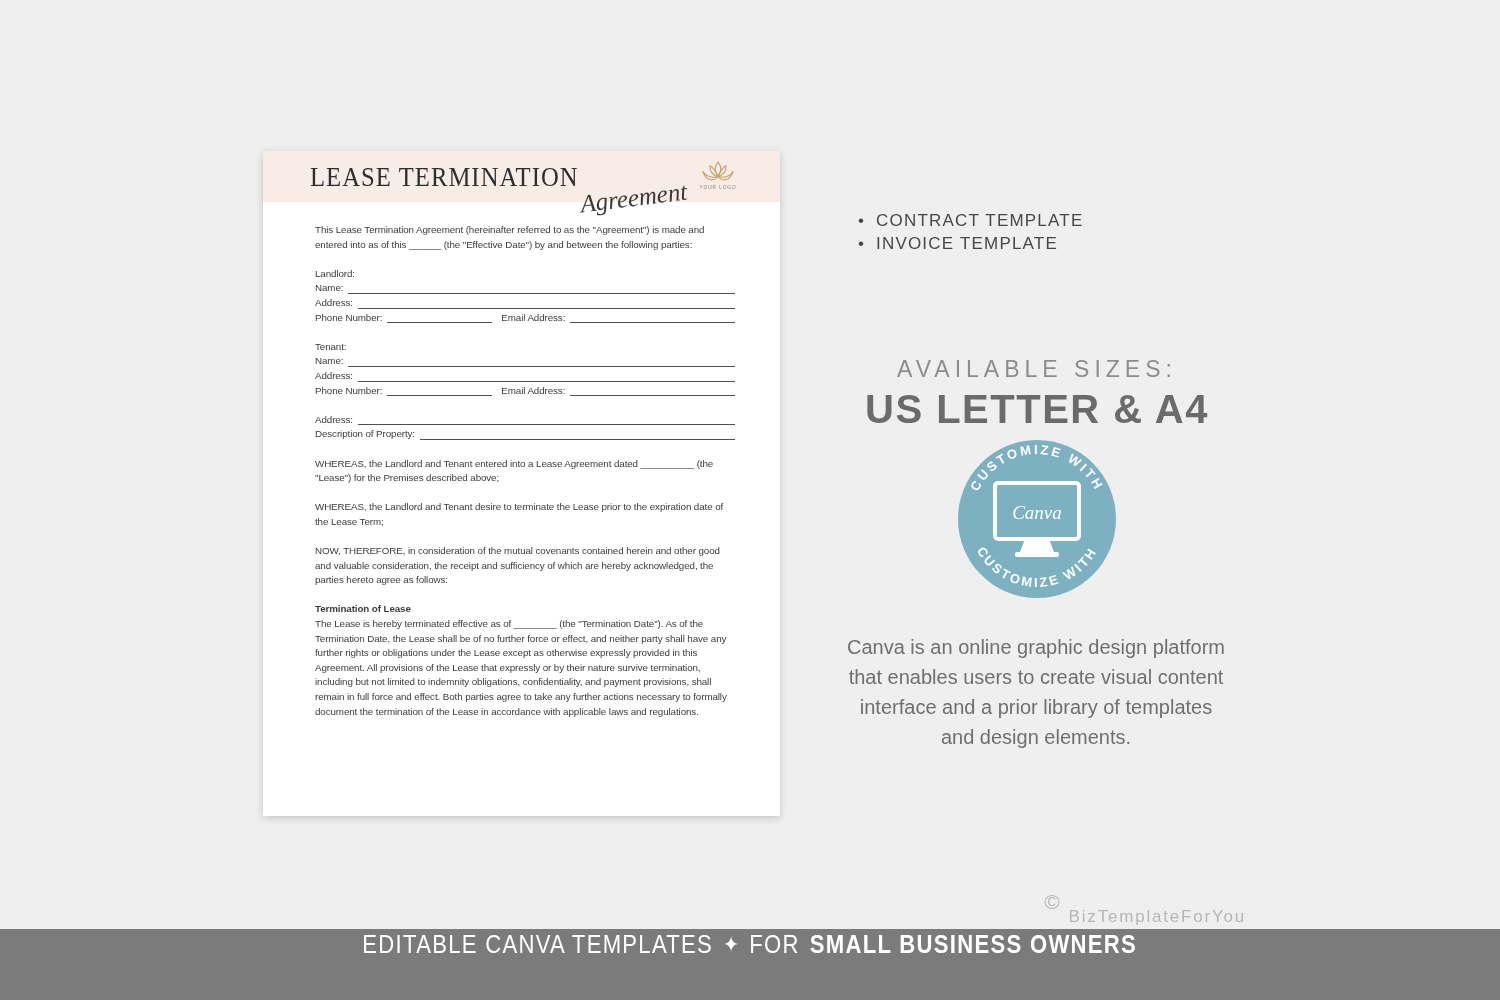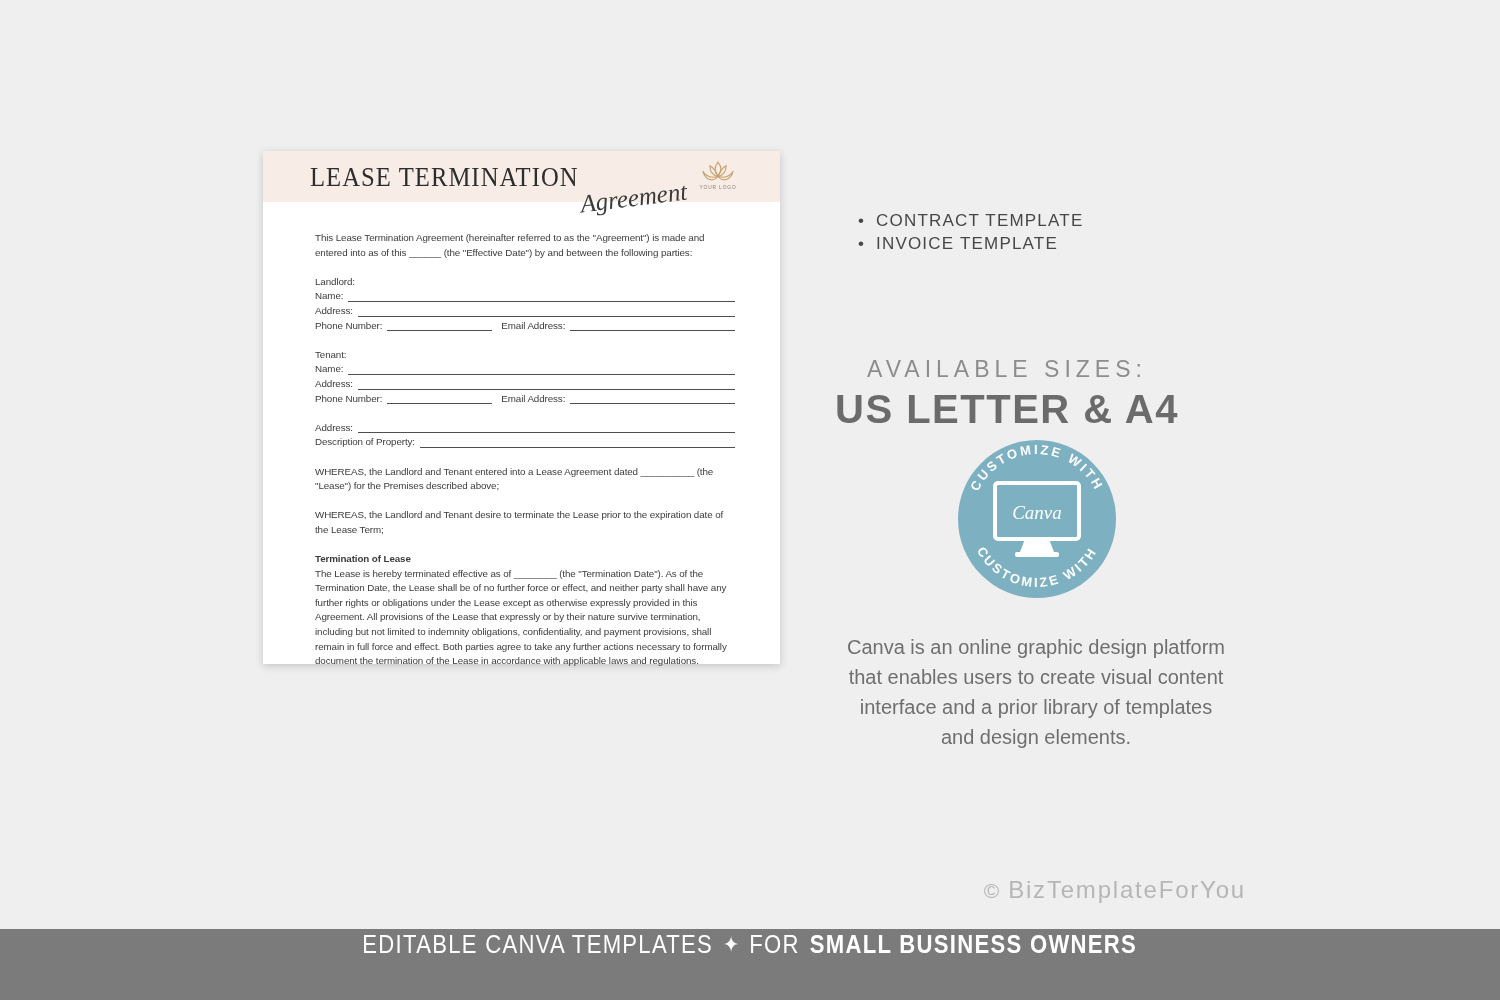--- a/index.html
+++ b/index.html
@@ -5,41 +5,41 @@
   * { box-sizing: border-box; }
   html,body { margin:0; padding:0; }
   #canvas {
     position:relative; width:1500px; height:1000px;
     background:#efefef; overflow:hidden;
     font-family:"Liberation Sans", sans-serif;
   }
 
   
   .document {
-    position:absolute; left:263px; top:151px; width:517px; height:513px;
+    position:absolute; left:263px; top:151px; width:517px; height:665px;
     background:#ffffff; box-shadow:0 2px 8px rgba(0,0,0,.18);
   }
   .doc-header { position:absolute; top:0; left:0; right:0; height:51px; background:#f8ece6; }
   .doc-title {
     position:absolute; left:47px; top:10px; white-space:nowrap;
     font-family:"Liberation Serif", serif; font-size:28px; letter-spacing:1.2px;
     color:#2d2d2d; transform:scaleX(.88); transform-origin:left top;
   }
   .doc-script {
     position:absolute; left:317px; top:33px; white-space:nowrap;
     font-family:"Liberation Serif", serif; font-style:italic; font-size:25px;
     color:#3a3a3a; transform:rotate(-7deg);
   }
   .doc-logo { position:absolute; right:38px; top:9px; width:48px; text-align:center; }
   .doc-logo svg { display:block; margin:0 auto; }
   .doc-logo-label { font-size:4.8px; letter-spacing:.9px; color:#8d8173; margin-top:1px; white-space:nowrap; }
 
   .doc-body {
     position:absolute; top:51px; left:0; right:0; bottom:23px;
-    padding:29px 45px 0 52px;
+    padding:21px 45px 0 52px;
     font-size:9.8px; line-height:14.6px; letter-spacing:-0.1px; color:#3b3b3b;
   }
   .doc-body p { margin:0 0 14.6px; }
   .block { margin-bottom:14.6px; }
   .frow { display:flex; align-items:flex-end; height:14.6px; }
   .frow .lbl { white-space:nowrap; padding-right:5px; }
   .frow .lbl2 { white-space:nowrap; margin-left:9px; padding-right:5px; }
   .frow .ln { flex:1; border-bottom:1px solid #4f4f4f; margin-bottom:2px; height:0; }
   .frow .ln.short { flex:0 0 105px; }
   .sec-heading { font-weight:700; }
@@ -57,38 +57,38 @@
   }
   .included-banner span { color:#ffffff; font-size:19px; font-weight:700; letter-spacing:4px; white-space:nowrap; }
 
   .included-list { position:absolute; left:858px; top:210px; }
   .bullet-item {
     display:flex; align-items:center; height:22.5px;
     color:#474747; font-size:17px; letter-spacing:1.2px; font-weight:500; white-space:nowrap;
   }
   .bullet-item .dot { width:18px; font-size:17px; color:#474747; }
 
-  .sizes { position:absolute; left:816px; top:356px; width:382px; text-align:center; }
+  .sizes { position:absolute; left:846px; top:356px; width:382px; text-align:center; }
   .sizes-label { font-size:23px; letter-spacing:5px; color:#8d8d8d; white-space:nowrap; }
   .sizes-value { margin-top:4px; font-size:40px; font-weight:700; letter-spacing:1.5px; color:#6b6b6b; white-space:nowrap; }
 
   .badge { position:absolute; left:957px; top:439px; width:160px; height:160px; }
 
   .canva-desc {
     position:absolute; left:818px; top:632px; width:436px; text-align:center;
     font-size:20px; line-height:30px; color:#6f6f6f;
   }
   .canva-desc div { white-space:nowrap; }
 
   .credit {
     position:absolute; top:876px; right:254px;
     display:flex; align-items:center; gap:9px; color:#b6b6b6; white-space:nowrap;
   }
   .credit-symbol { font-size:21px; line-height:1; }
-  .credit-text { font-size:24px; letter-spacing:1.8px; }
+  .credit-text { font-size:17px; letter-spacing:1.8px;margin-top:31px; }
 
   
   .bottom-bar {
     position:absolute; left:0; top:929px; width:1500px; height:71px; background:#7b7b7b;
     display:flex; align-items:flex-start; justify-content:center; color:#ffffff;
   }
   .bar-inner { display:flex; align-items:center; gap:12px; transform:scaleX(.85); white-space:nowrap; }
   .bar-regular { font-size:26px; font-weight:400; letter-spacing:1.5px; }
   .bar-star { font-size:22px; }
   .bar-bold { font-size:26px; font-weight:700; letter-spacing:1.5px; }
@@ -168,20 +168,21 @@
             <span class="ln"></span>
         </div>
         <div class="frow">
           <span class="lbl">Description of Property:</span>
             <span class="ln"></span>
         </div>
       </div>
 
       <p>WHEREAS, the Landlord and Tenant entered into a Lease Agreement dated __________ (the "Lease") for the Premises described above;</p>
       <p>WHEREAS, the Landlord and Tenant desire to terminate the Lease prior to the expiration date of the Lease Term;</p>
+      <p>NOW, THEREFORE, in consideration of the mutual covenants contained herein and other good and valuable consideration, the receipt and sufficiency of which are hereby acknowledged, the parties hereto agree as follows:</p>
 
       <div>
         <div class="sec-heading">Termination of Lease</div>
         <div>The Lease is hereby terminated effective as of ________ (the "Termination Date"). As of the Termination Date, the Lease shall be of no further force or effect, and neither party shall have any further rights or obligations under the Lease except as otherwise expressly provided in this Agreement. All provisions of the Lease that expressly or by their nature survive termination, including but not limited to indemnity obligations, confidentiality, and payment provisions, shall remain in full force and effect. Both parties agree to take any further actions necessary to formally document the termination of the Lease in accordance with applicable laws and regulations.</div>
       </div>
     </div>
 
   </div>
 
 

